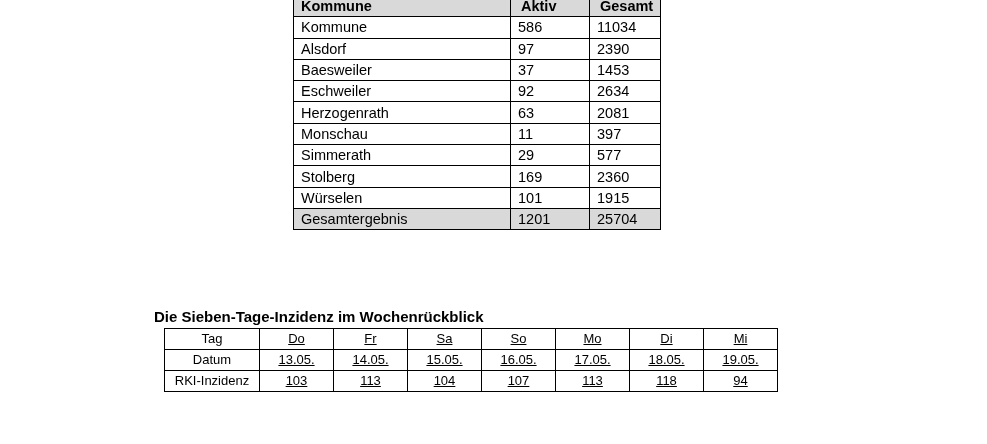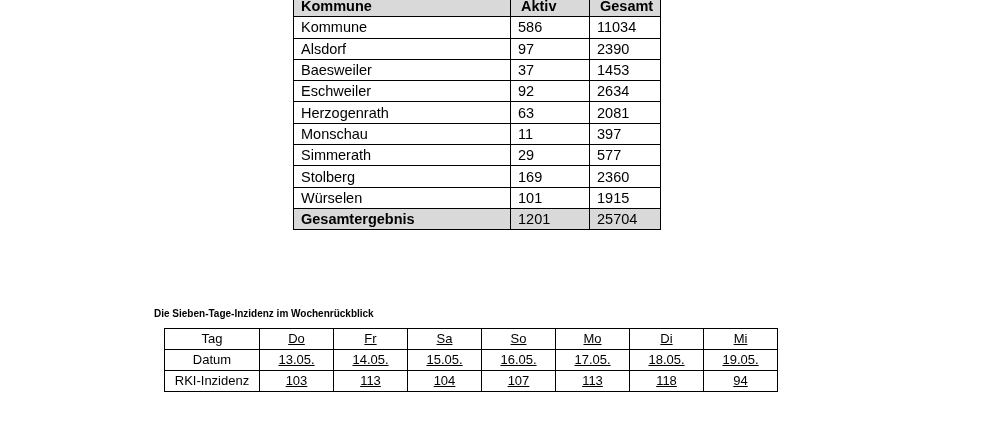--- a/index.html
+++ b/index.html
@@ -6,22 +6,22 @@
   body { width:987px; height:444px; position:relative; overflow:hidden;
          font-family:"Liberation Sans", sans-serif; color:#000; }
   .t1 { position:absolute; left:293px; top:-5px; border-collapse:collapse; font-size:14.5px; }
   .t1 td { border:1px solid #000; height:20.3px; padding:0 0 0 7px; line-height:20px; vertical-align:middle; white-space:nowrap; }
   .t1 .c1 { width:209px; }
   .t1 .c2 { width:68px; }
   .t1 .c3 { width:60px; }
   .t1 tr.hdr td { background:#d9d9d9; font-weight:bold; }
   .t1 tr.hdr td.c2, .t1 tr.hdr td.c3 { padding-left:10px; }
   .t1 tr.total td { background:#d9d9d9; }
-  .t1 tr.total td.c1 { font-weight:bold; }
-  .title2 { position:absolute; left:154px; top:308px; font-size:10px; font-weight:bold; white-space:nowrap; }
+  .t1 tr.total td.c1 { font-weight:normal; }
+  .title2 { position:absolute; left:154px; top:308px; font-size:15px; font-weight:bold; white-space:nowrap; }
   .t2 { position:absolute; left:164px; top:328px; border-collapse:collapse; font-size:13px; }
   .t2 td { border:1px solid #000; height:20px; padding:0; text-align:center; line-height:20px; white-space:nowrap; }
   .t2 td.lbl { width:94px; }
   .t2 td.day { width:73px;text-decoration:underline; }
 </style>
 </head>
 <body>
 
 <table class="t1">
   <tbody>

